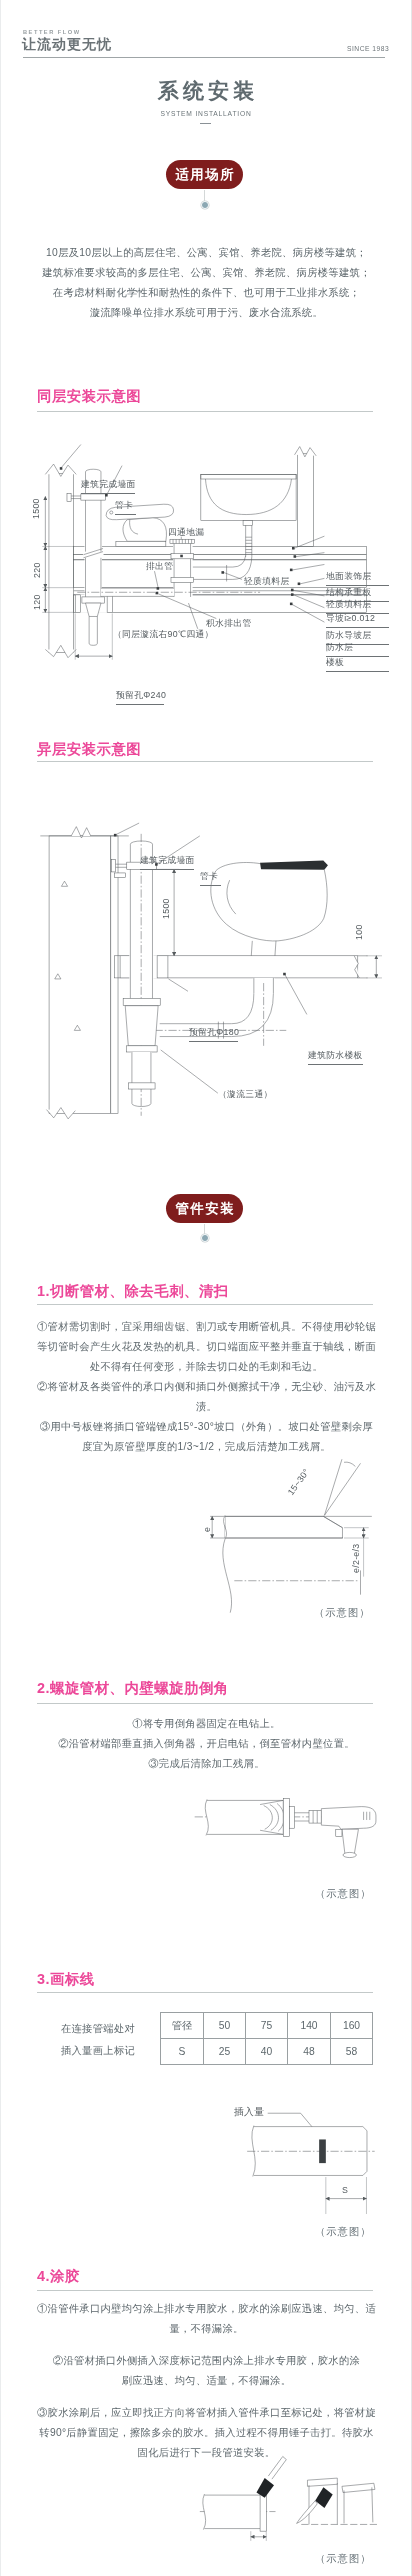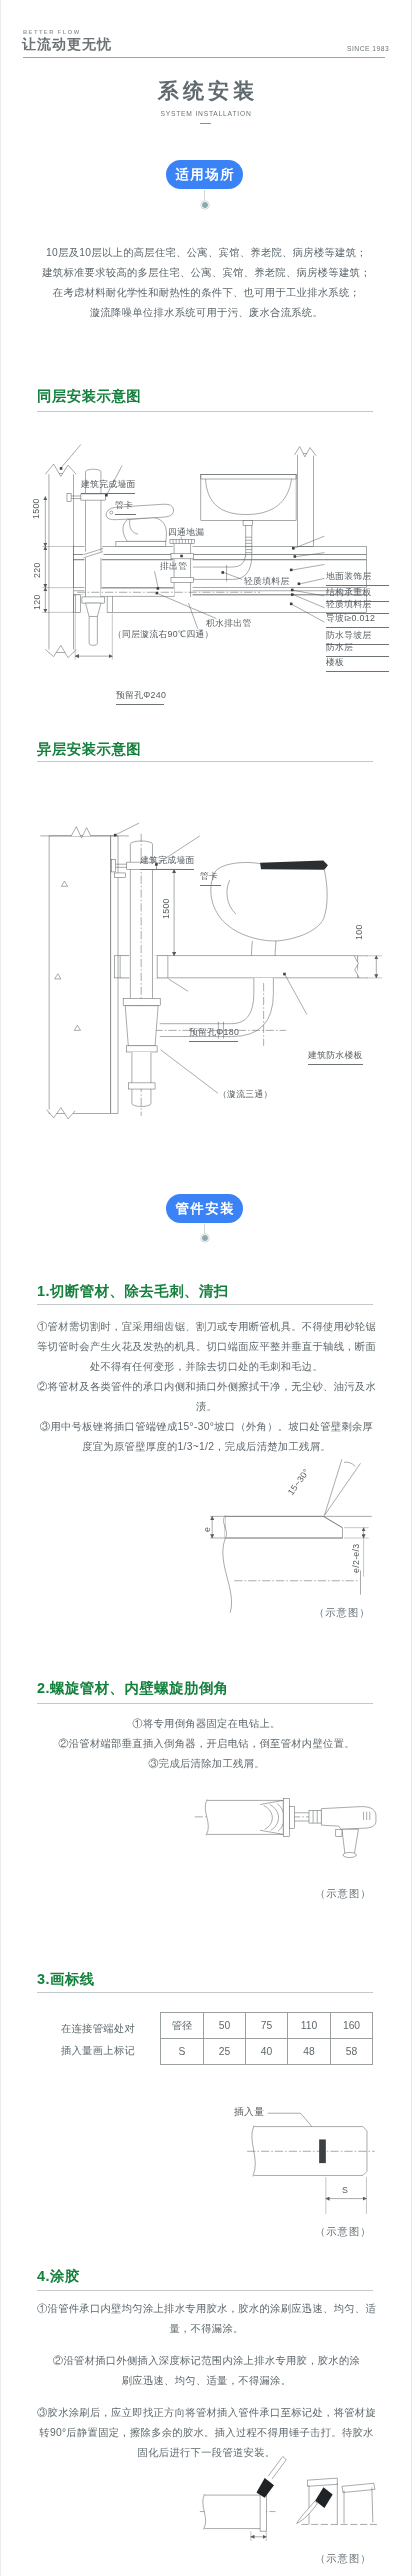--- a/index.html
+++ b/index.html
@@ -9,27 +9,27 @@
   .abs{position:absolute;text-align:center;}
   
   .tagline{left:23px;top:29px;font-size:5.7px;letter-spacing:1.5px;color:#99a0a3;font-weight:bold;}
   .logo{left:22px;top:36px;font-size:14px;font-weight:bold;color:#6b7377;letter-spacing:1px;}
   .since{left:347px;top:45px;font-size:6.7px;color:#6b7377;letter-spacing:0.5px;}
   .hrule{height:0.5px;background:#9fa5a7;left:23px;width:362px;top:57px;}
   .hero-title{left:0;top:77px;width:412px;text-align:center;font-size:21px;font-weight:bold;color:#5f6a6f;letter-spacing:4.1px;text-indent:4.1px;}
   .hero-sub{left:0;top:110px;width:412px;text-align:center;font-size:6.7px;color:#6a7478;letter-spacing:0.8px;}
   .hero-dash{left:200px;top:123px;width:11.3px;height:1px;background:#8a9196;}
   
-  .pill{left:166px;width:77px;height:29px;background:#3b82f6;border-radius:15px;color:#fff;
+  .pill{left:166px;width:77px;height:29px;background:#7f1d1d;border-radius:15px;color:#fff;
         font-size:13.4px;font-weight:bold;letter-spacing:1.5px;display:flex;align-items:center;justify-content:center;text-indent:1.5px;}
   .stem{left:204px;width:0.5px;background:#d4d8d8;}
   .pill-dot{width:5.7px;height:5.7px;border-radius:50%;background:#8ca8b3;border:1px solid #fff;box-shadow:0 0 0 0.5px #ccd2d3;}
   
   .para{left:36px;width:341px;font-size:10.3px;line-height:20px;color:#5d676c;letter-spacing:0.3px;}
-  .h2{left:37px;font-size:14.4px;font-weight:bold;color:#15803d;letter-spacing:0.5px;white-space:nowrap;}
+  .h2{left:37px;font-size:14.4px;font-weight:bold;color:#ec4899;letter-spacing:0.5px;white-space:nowrap;}
   .rule{left:37px;width:336px;height:0.5px;background:#c3c9c9;}
   .cap{font-size:10.3px;color:#636e74;letter-spacing:1px;}
   
   .lab{position:absolute;font-size:8.8px;color:#545b5f;white-space:nowrap;letter-spacing:0.3px;}
   .lab-u{border-bottom:0.5px solid #6d7275;padding-bottom:1.5px;margin-top:45px;}
   .rot{transform:rotate(-90deg);transform-origin:0 0;}
   .dia{position:absolute;left:0;width:412px;}
   .dia svg{position:absolute;left:0;top:0;}
   
   .spec-table{position:absolute;left:160px;top:2012px;border-collapse:collapse;table-layout:fixed;}
@@ -220,21 +220,21 @@
         <rect x="563" y="341" width="5" height="5" class="dot"></rect>
     </svg>
   </div>
 
   <span class="lab lab-u" style="left:81px;top:434px;width:54px">建筑完成墙面</span>
   <span class="lab lab-u" style="left:115px;top:455px;width:20.6px">管卡</span>
   <span class="lab rot" style="left:31px;top:519px">1500</span>
   <span class="lab rot" style="left:32px;top:578px">220</span>
   <span class="lab rot" style="left:32px;top:610px">120</span>
   <span class="lab" style="left:168px;top:527px">四通地漏</span>
-  <span class="lab" style="left:160px;top:561px">排出管</span>
+  <span class="lab" style="left:146px;top:561px">排出管</span>
   <span class="lab" style="left:244px;top:576px">轻质填料层</span>
   <span class="lab" style="left:206px;top:618px">积水排出管</span>
   <span class="lab" style="left:113px;top:629px">（同层漩流右90℃四通）</span>
   <span class="lab lab-u" style="left:116px;top:645px;width:48px">预留孔Φ240</span>
   <span class="lab lab-u" style="left:326px;top:526px;width:63px">地面装饰层</span>
   <span class="lab lab-u" style="left:326px;top:542px;width:63px">结构承重板</span>
   <span class="lab lab-u" style="left:326px;top:554px;width:63px">轻质填料层</span>
   <span class="lab lab-u" style="left:326px;top:568px;width:63px">导坡i≥0.012</span>
   <span class="lab lab-u" style="left:326px;top:585px;width:63px">防水导坡层</span>
   <span class="lab lab-u" style="left:326px;top:597px;width:63px">防水层</span>
@@ -419,21 +419,21 @@
         <col style="width:42px">
         <col style="width:42px">
         <col style="width:43px">
         <col style="width:42px">
       </colgroup>
     <tbody>
         <tr>
       <td>管径</td>
       <td>50</td>
       <td>75</td>
-      <td>110</td>
+      <td>140</td>
       <td>160</td>
     </tr>
     <tr>
       <td>S</td>
       <td>25</td>
       <td>40</td>
       <td>48</td>
       <td>58</td>
     </tr>
   </tbody>

